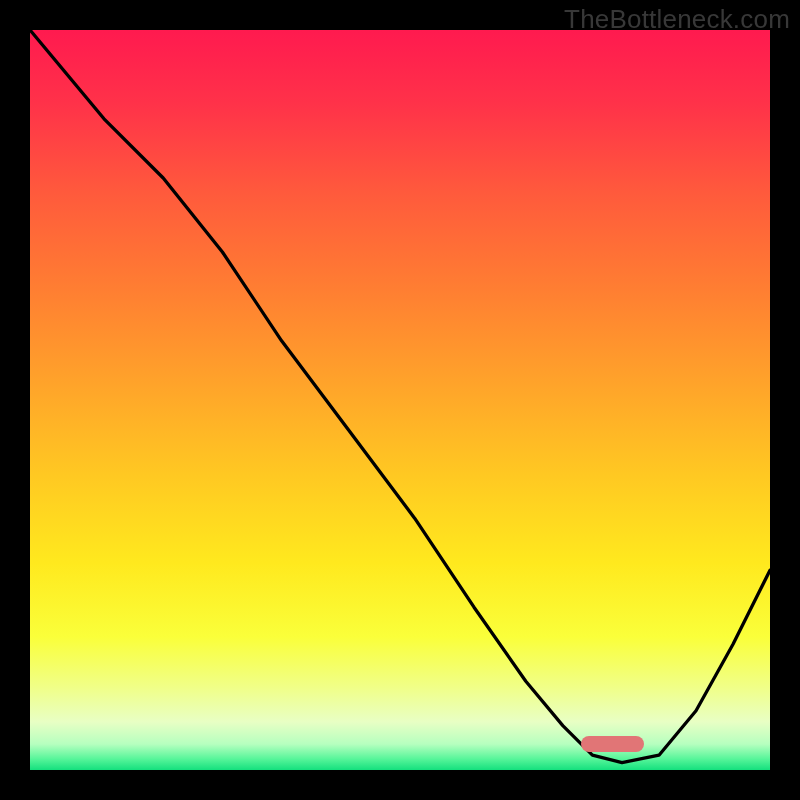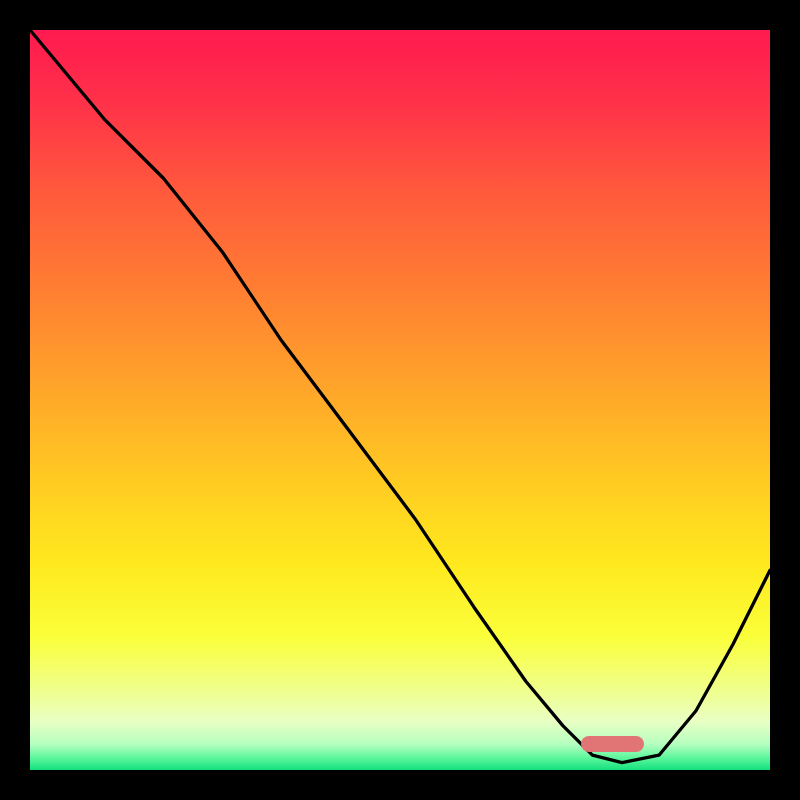--- a/index.html
+++ b/index.html
@@ -48,20 +48,21 @@
     height: 16px;
     border-radius: 8px;
     background: #e17576;
   }
 </style>
 </head>
 <body>
 
 <div class="frame">
 
+  <div class="watermark">TheBottleneck.com</div>
 
   <div class="plot-area">
 
     <svg class="gradient" viewBox="0 0 740 740" preserveAspectRatio="none" width="740" height="740">
       <defs>
         <linearGradient id="bg-grad" x1="0" y1="0" x2="0" y2="1">
             <stop offset="0.00%" stop-color="#ff1a4f"></stop>
             <stop offset="10.00%" stop-color="#ff3249"></stop>
             <stop offset="22.00%" stop-color="#ff5a3c"></stop>
             <stop offset="35.00%" stop-color="#ff7e32"></stop>

